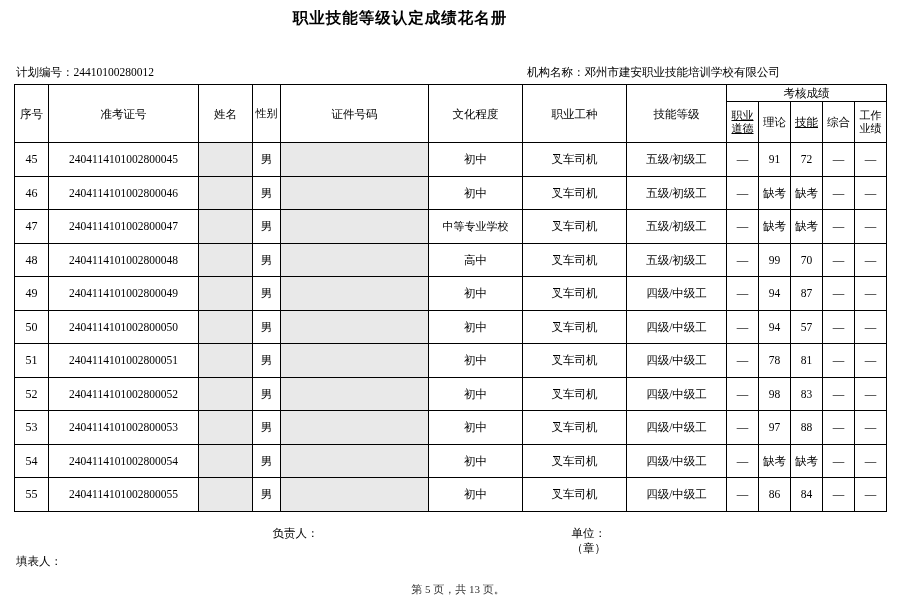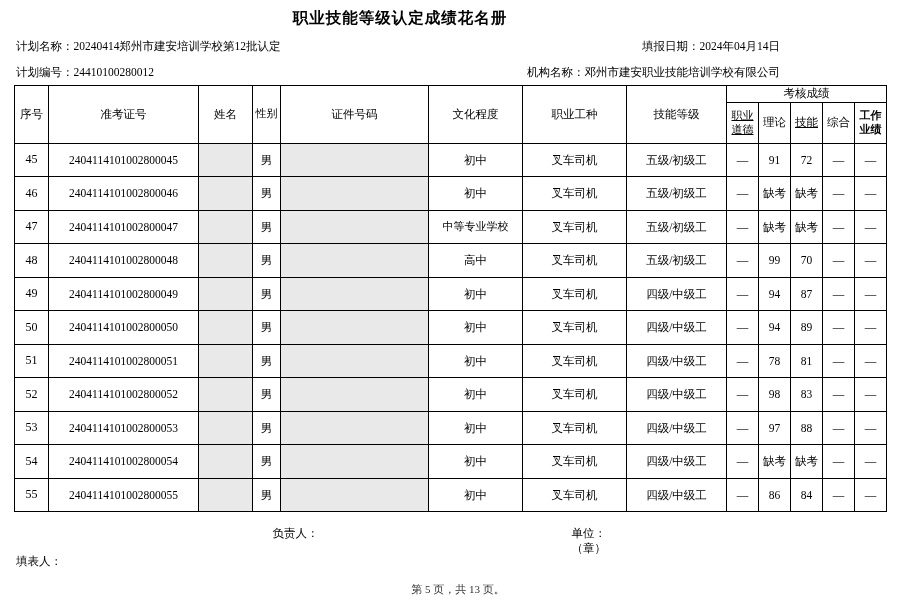--- a/index.html
+++ b/index.html
@@ -41,20 +41,21 @@
   }
   .meta-row .left {
     white-space: nowrap;
   }
   .meta-row .right {
     white-space: nowrap;
     padding-right: 4px;
   }
   .meta-row.second {
     padding-top: 6px;
+    margin-top: 23px;
   }
   table.grid {
     border-collapse: collapse;
     width: 872px;
     table-layout: fixed;
     font-size: 11.5px;
   }
   table.grid th, table.grid td {
     border: 1px solid #000000;
     text-align: center;
@@ -122,28 +123,20 @@
   col.c-comp { width: 32px; }
   col.c-perf { width: 32px; }
 </style>
 </head>
 <body>
 
 <div class="page">
 
   <div class="doc-title">职业技能等级认定成绩花名册</div>
 
-  <div class="meta-row">
-    <div class="left">
-      <span>计划名称：</span><span>20240414郑州市建安培训学校第12批认定</span>
-    </div>
-    <div class="right">
-      <span>填报日期：</span><span>2024年04月14日</span>
-    </div>
-  </div>
 
   <div class="meta-row second">
     <div class="left">
       <span>计划编号：</span><span>24410100280012</span>
     </div>
     <div class="right">
       <span>机构名称：</span><span>邓州市建安职业技能培训学校有限公司</span>
     </div>
   </div>
 
@@ -173,21 +166,21 @@
         <th rowspan="2" class="hdr-tall">文化程度</th>
         <th rowspan="2" class="hdr-tall">职业工种</th>
         <th rowspan="2" class="hdr-tall">技能等级</th>
         <th colspan="5">考核成绩</th>
       </tr>
       <tr>
         <th class="small-two-line" style="height:40px;text-decoration:underline;">职业道德</th>
         <th style="height:40px;text-align:center;">理论</th>
         <th style="height:40px;text-decoration:underline;">技能</th>
         <th style="height:40px;">综合</th>
-        <th class="small-two-line" style="height:40px;font-weight:bold;">工作业绩</th>
+        <th class="small-two-line" style="height:40px;">工作业绩</th>
       </tr>
     </thead>
     <tbody>
       <tr class="rowcell">
         <td class="seq">45</td>
         <td class="cert-no">2404114101002800045</td>
         <td class="name-cell"></td>
         <td>男</td>
         <td class="id-cell"></td>
         <td>初中</td>
@@ -263,21 +256,21 @@
         <td class="seq">50</td>
         <td class="cert-no">2404114101002800050</td>
         <td class="name-cell"></td>
         <td>男</td>
         <td class="id-cell"></td>
         <td>初中</td>
         <td>叉车司机</td>
         <td>四级/中级工</td>
         <td>—</td>
         <td>94</td>
-        <td>89</td>
+        <td>57</td>
         <td>—</td>
         <td>—</td>
       </tr>
       <tr class="rowcell">
         <td class="seq">51</td>
         <td class="cert-no">2404114101002800051</td>
         <td class="name-cell"></td>
         <td>男</td>
         <td class="id-cell"></td>
         <td>初中</td>

